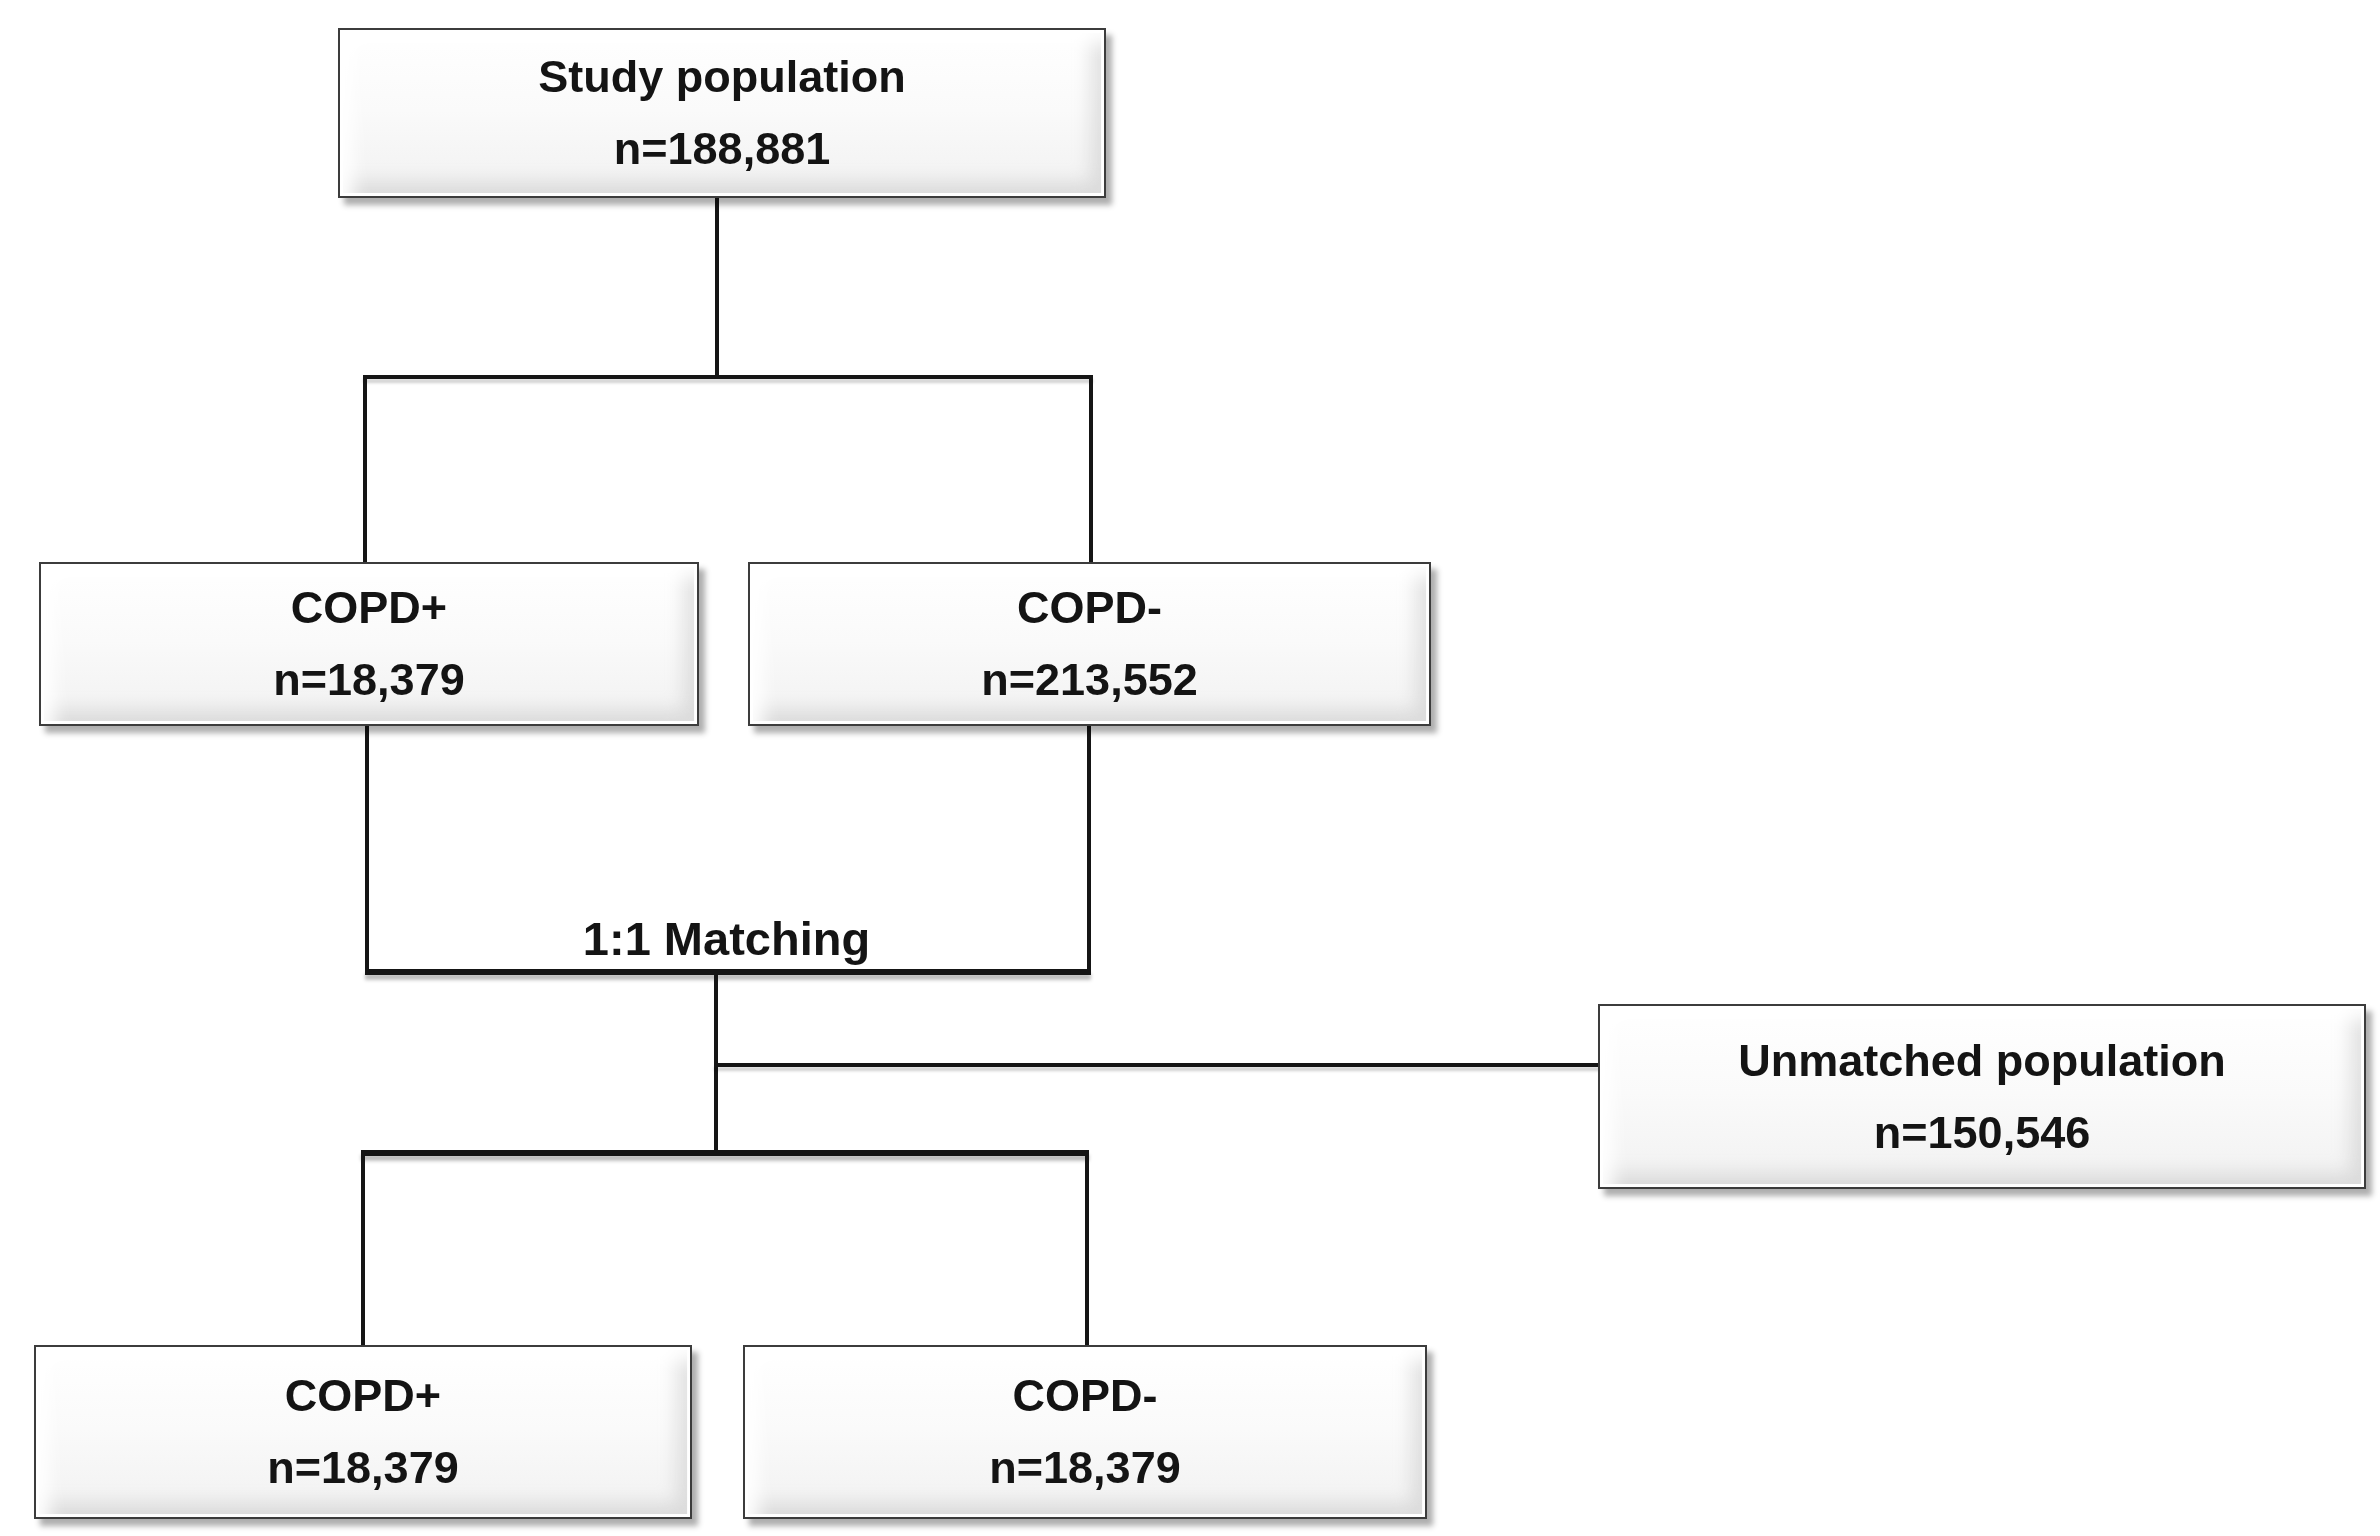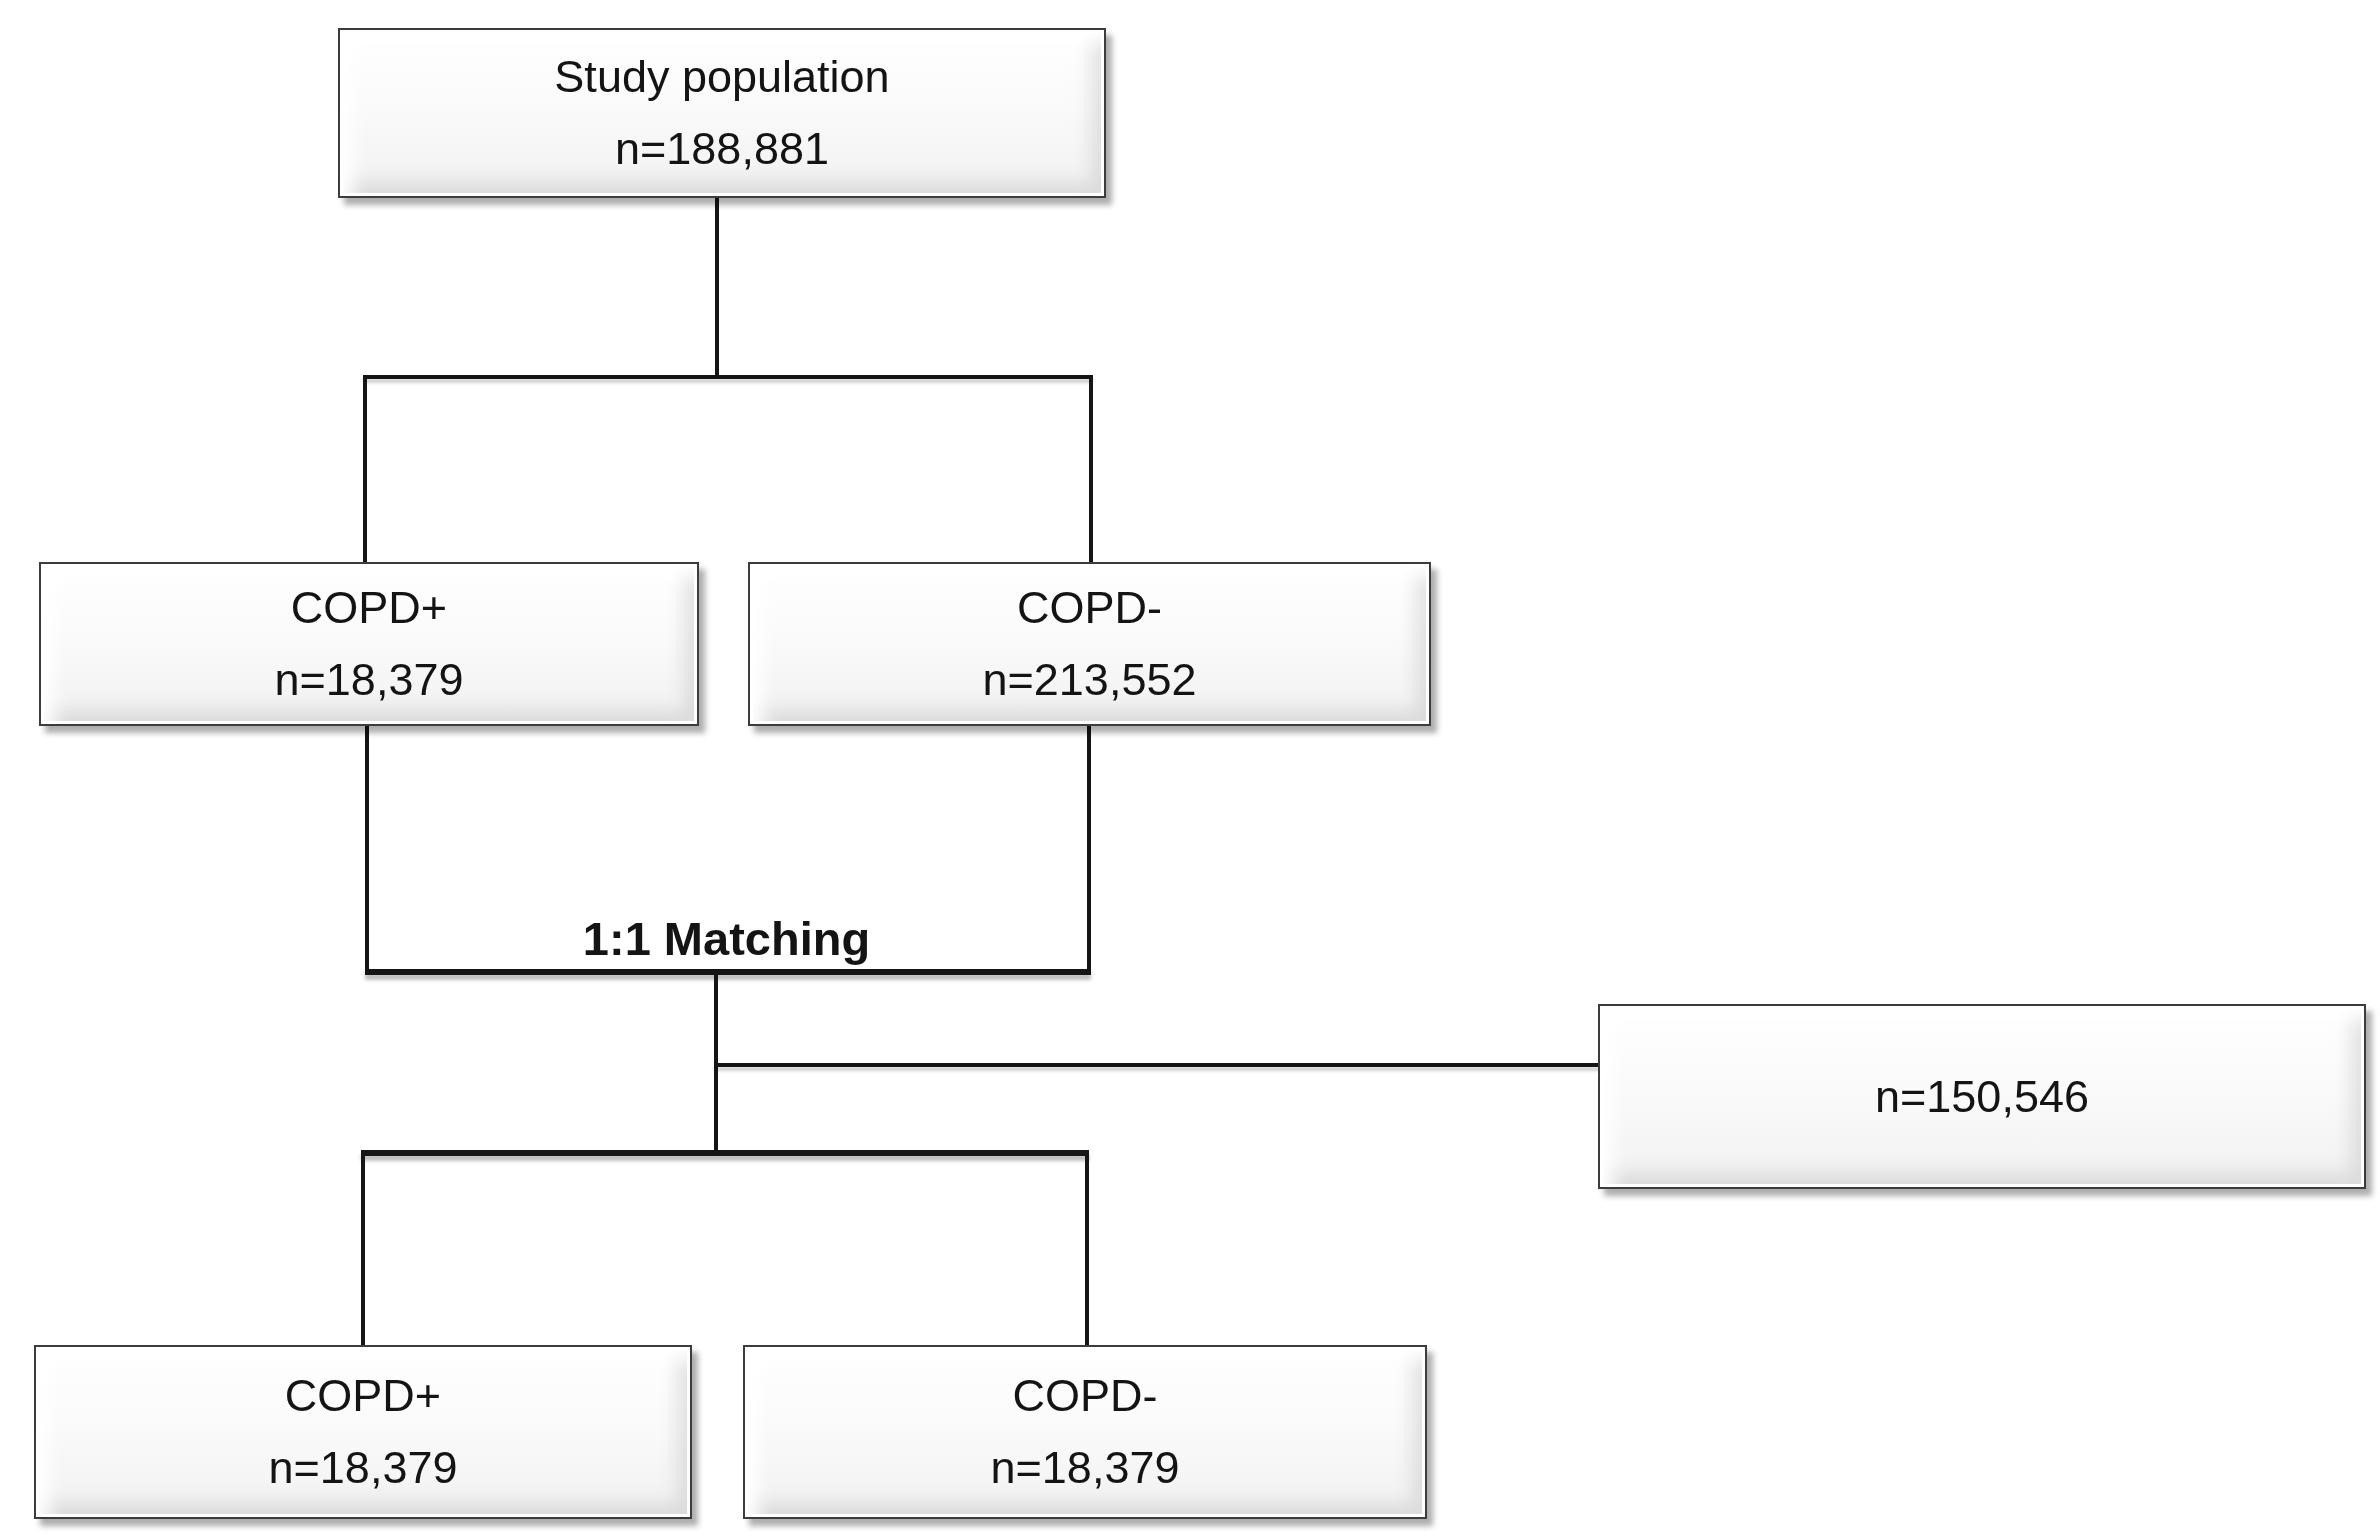--- a/index.html
+++ b/index.html
@@ -26,21 +26,21 @@
       5.8px 6.8px 5.8px rgba(0,0,0,0.32),
       inset 0 0 0 2.9px #ffffff,
       inset 13.5px 13.5px 17.4px rgba(255,255,255,0.95),
       inset -13.5px -13.5px 17.4px rgba(185,185,185,0.38);
     display: flex;
     flex-direction: column;
     align-items: center;
     justify-content: center;
     text-align: right;
     color: #141414;
-    font-weight: normal;
+    font-weight: bold;
     font-size: 45px;
     line-height: 1.6;
     z-index: 2;
   }
   .node-label, .node-value { white-space: nowrap; }
 
   
   .line {
     position: absolute;
     background: #151515;
@@ -104,20 +104,21 @@
   </div>
 
   <div class="node" style="left:748px; top:562px; width:683px; height:164px;">
     <div class="node-label">COPD-</div>
     <div class="node-value">n=213,552</div>
   </div>
 
   <div class="match-label">1:1 Matching</div>
 
   <div class="node" style="left:1598px; top:1004px; width:768px; height:185px;">
+    <div class="node-label">Unmatched population</div>
     <div class="node-value">n=150,546</div>
   </div>
 
   <div class="node" style="left:34px; top:1345px; width:658px; height:174px;">
     <div class="node-label">COPD+</div>
     <div class="node-value">n=18,379</div>
   </div>
 
   <div class="node" style="left:743px; top:1345px; width:684px; height:174px;">
     <div class="node-label">COPD-</div>

